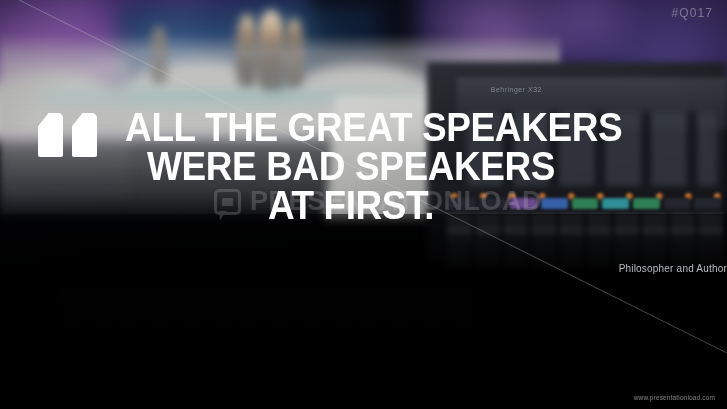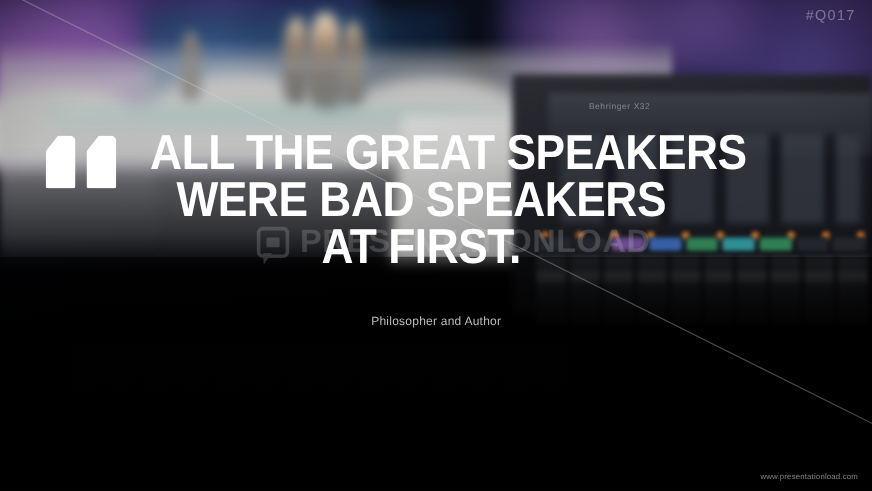--- a/index.html
+++ b/index.html
@@ -285,20 +285,21 @@
     color:#d5d6d8;
     font-size:12px;
     letter-spacing:.3px;
     line-height:15px;
   }
   .role {
     color:#b9bbbe;
     font-size:10px;
     letter-spacing:.2px;
     line-height:14px;
+    text-align:right;
   }
 
   
   .slide-id {
     position:absolute; right:14px; top:6px;
     color:rgba(225,225,225,.42);
     font-size:12px;
     letter-spacing:1.1px;
   }
   .site-url {

